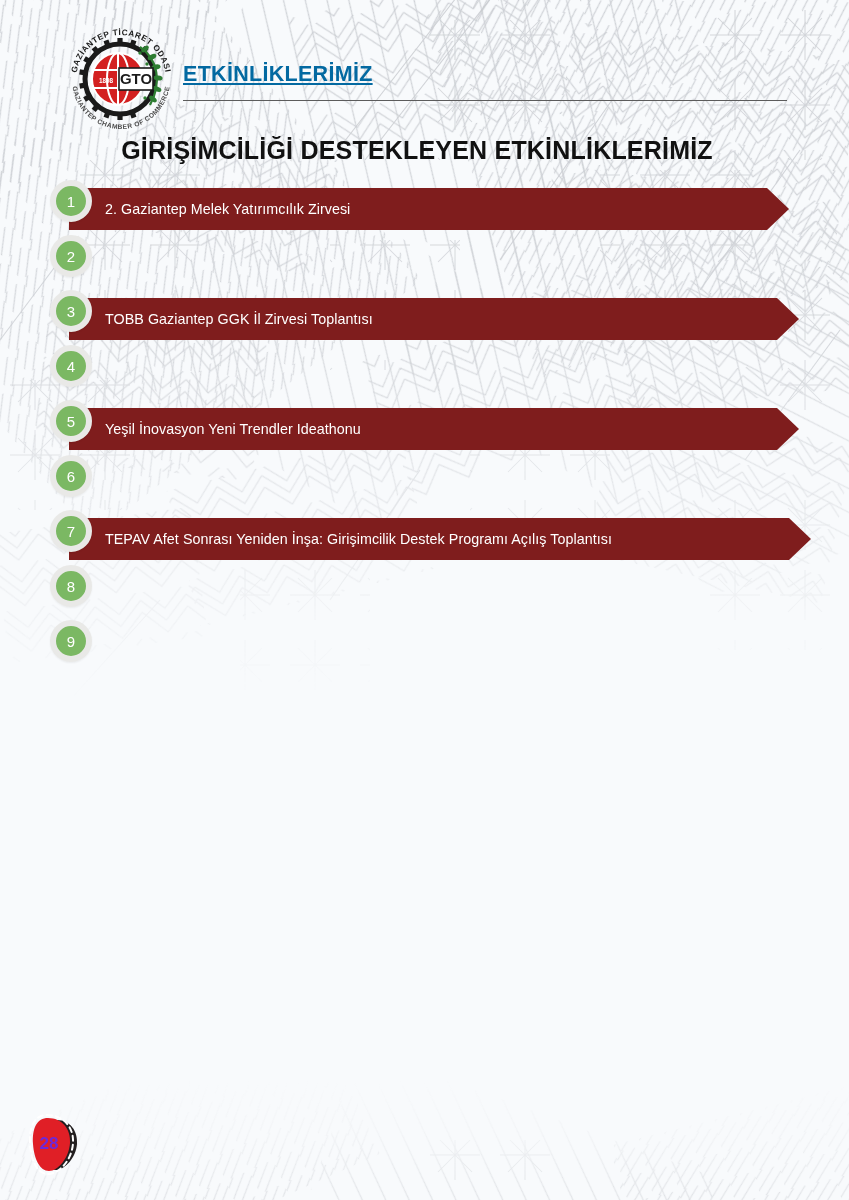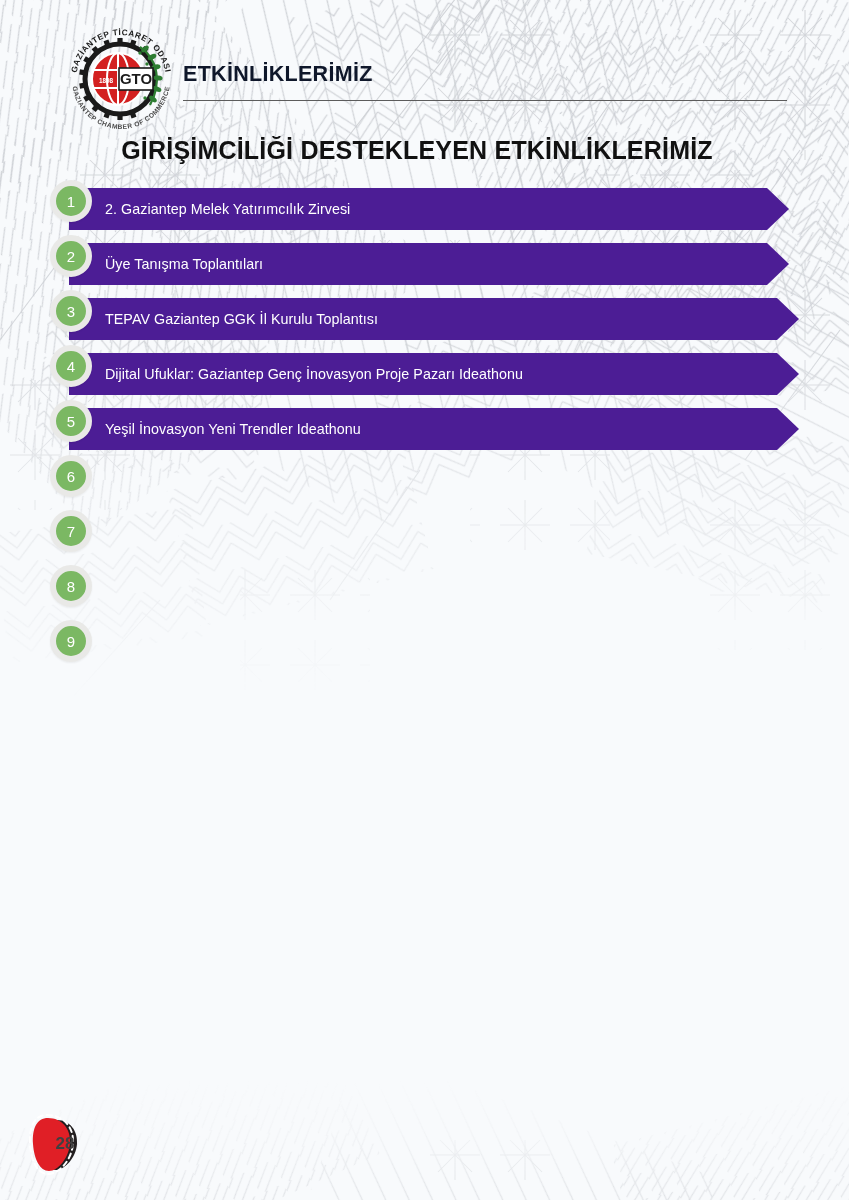--- a/index.html
+++ b/index.html
@@ -51,22 +51,23 @@
   }
   .logo svg { display: block; }
 
   .header-title {
     position: absolute;
     left: 183px;
     top: 62px;
     font-size: 21.5px;
     font-weight: bold;
     letter-spacing: 0.3px;
-    color: #0f172a;
+    color: #0369a1;
     white-space: nowrap;
+    text-decoration: underline;
   }
 
   .header-rule {
     position: absolute;
     left: 183px;
     top: 100px;
     width: 604px;
     height: 1px;
     background: #5c5c5c;
   }
@@ -98,21 +99,21 @@
     position: relative;
     height: 55px;
     margin-bottom: 0;
   }
 
   .bar {
     position: absolute;
     left: 69px;
     top: 2px;
     height: 42px;
-    background: #4c1d95;
+    background: #7f1d1d;
     display: flex;
     align-items: center;
     -webkit-clip-path: polygon(0 0, calc(100% - 22px) 0, 100% 50%, calc(100% - 22px) 100%, 0 100%);
     clip-path: polygon(0 0, calc(100% - 22px) 0, 100% 50%, calc(100% - 22px) 100%, 0 100%);
   }
 
   .bar-label {
     color: #ffffff;
     font-size: 14.3px;
     line-height: 1.18;
@@ -145,27 +146,27 @@
     position: absolute;
     left: 24px;
     bottom: 22px;
     width: 62px;
     height: 64px;
     z-index: 5;
   }
   .page-number svg { display: block; }
   .page-number .pnum {
     position: absolute;
-    left: 16px; top: 0;
+    left: 0; top: 0;
     width: 54px;
     height: 58px;
     display: flex;
     align-items: center;
     justify-content: center;
-    color: #404040;
+    color: #6d28d9;
     font-size: 17px;
     font-weight: bold;
     padding-right: 4px;
     padding-top: 2px;
   }
 </style>
 </head>
 <body>
 
 <div class="page">
@@ -359,52 +360,49 @@
   <div class="list">
 
     <div class="row">
       <div class="bar" style="width:720px">
         <span class="bar-label">2. Gaziantep Melek Yatırımcılık Zirvesi</span>
       </div>
       <div class="badge">1</div>
     </div>
 
     <div class="row">
-      <div class="bar" style="width:720px">
-        <span class="bar-label">Üye Tanışma Toplantıları</span>
-      </div>
       <div class="badge">2</div>
     </div>
 
     <div class="row">
       <div class="bar" style="width:730px">
-        <span class="bar-label">TEPAV Gaziantep GGK İl Kurulu Toplantısı</span>
+        <span class="bar-label">TOBB Gaziantep GGK İl Zirvesi Toplantısı</span>
       </div>
       <div class="badge">3</div>
     </div>
 
     <div class="row">
-      <div class="bar" style="width:730px">
-        <span class="bar-label">Dijital Ufuklar: Gaziantep Genç İnovasyon Proje Pazarı Ideathonu</span>
-      </div>
       <div class="badge">4</div>
     </div>
 
     <div class="row">
       <div class="bar" style="width:730px">
         <span class="bar-label">Yeşil İnovasyon Yeni Trendler Ideathonu</span>
       </div>
       <div class="badge">5</div>
     </div>
 
     <div class="row">
       <div class="badge">6</div>
     </div>
 
     <div class="row">
+      <div class="bar" style="width:742px">
+        <span class="bar-label">TEPAV Afet Sonrası Yeniden İnşa: Girişimcilik Destek Programı Açılış Toplantısı</span>
+      </div>
       <div class="badge">7</div>
     </div>
 
     <div class="row">
       <div class="badge">8</div>
     </div>
 
     <div class="row">
       <div class="badge">9</div>
     </div>

